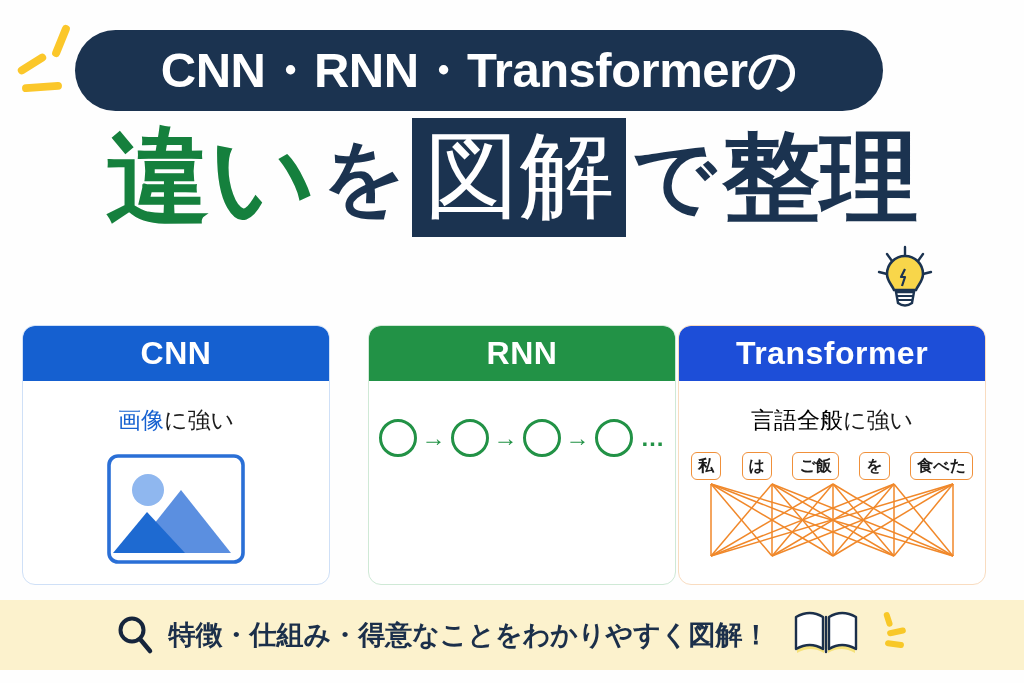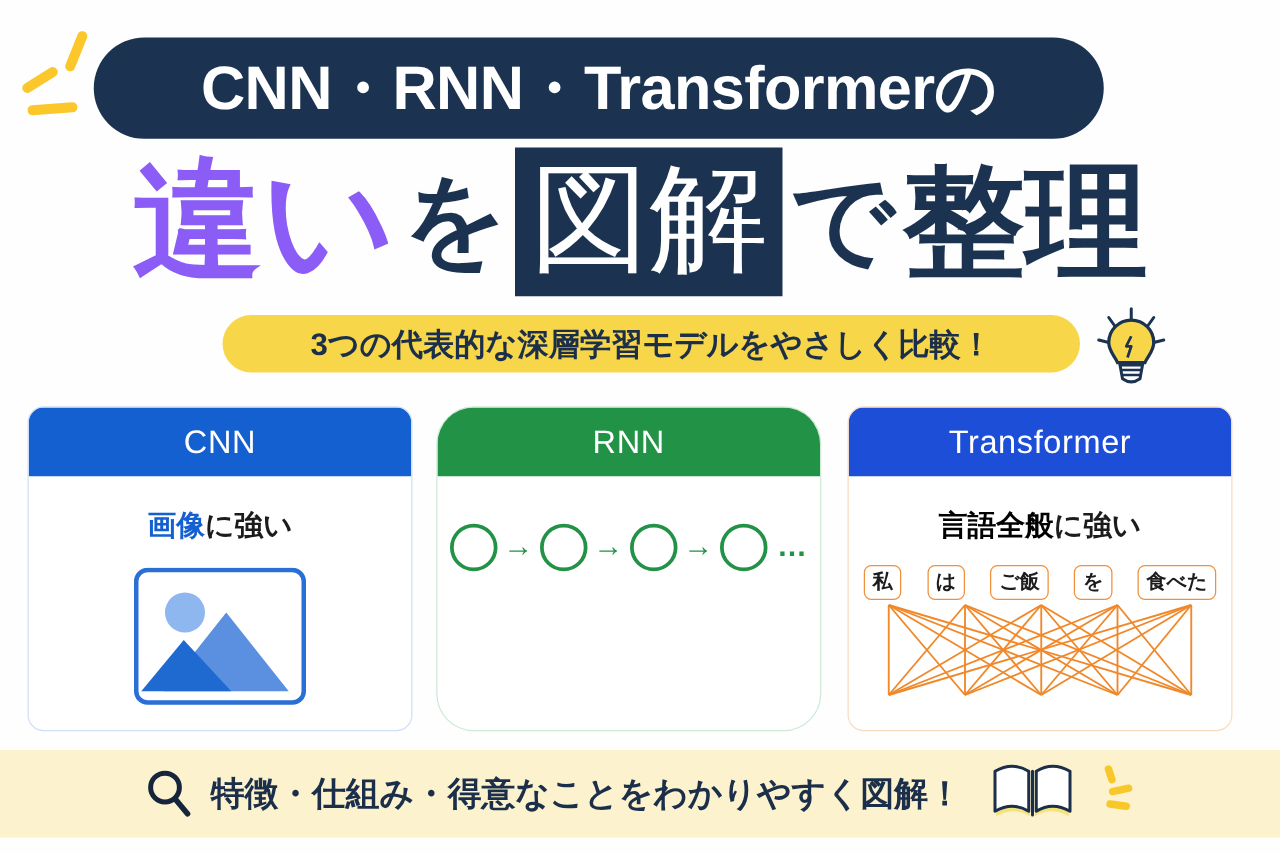--- a/index.html
+++ b/index.html
@@ -57,21 +57,21 @@
     left: 0;
     top: 116px;
     width: 1024px;
     height: 122px;
     display: flex;
     align-items: center;
     justify-content: center;
     gap: 6px;
   }
   .hl-red {
-    color: #8b5cf6;
+    color: #15803d;
     font-size: 104px;
     font-weight: bold;
     line-height: 1;
   }
   .hl-navy {
     color: #1b3350;
     font-size: 82px;
     font-weight: bold;
     line-height: 1;
   }
@@ -128,53 +128,53 @@
     position: absolute;
     top: 0;
     width: 308px;
     height: 260px;
     border-radius: 13px;
     background: #ffffff;
     overflow: hidden;
     border: 1.4px solid #dfe6ee;
   }
   .card.c1 { left: 22px;  border-color: #cfe0f7; }
-  .card.c2 { left: 349px; border-color: #cfe9d6; border-radius: 30px; }
+  .card.c2 { left: 368px; border-color: #cfe9d6; }
   .card.c3 { left: 678px; border-color: #f9dcc0; }
 
   .card-header {
     height: 55px;
     display: flex;
     align-items: center;
     justify-content: center;
     border-radius: 11px 11px 0 0;
   }
   .card.c1 .card-header { background: #1560d0; }
   .card.c2 .card-header { background: #229246; }
   .card.c3 .card-header { background: #1d4ed8; }
 
   .card-header-title {
     color: #ffffff;
-    font-size: 26px;
-    font-weight: normal;
+    font-size: 32px;
+    font-weight: bold;
     letter-spacing: 0.5px;
   }
 
   .card-body {
     height: 203px;
     position: relative;
     display: flex;
     flex-direction: column;
     align-items: center;
   }
 
   .card-caption {
     margin-top: 24px;
     font-size: 23px;
-    font-weight: bold;
+    font-weight: normal;
     color: #1c1c1c;
     white-space: nowrap;
   }
   .cap-accent-blue   { color: #1560d0; }
   .cap-accent-green  { color: #229246; }
   .cap-accent-orange { color: #000000; }
 
   
   .pic-icon { margin-top: 18px; }
 
@@ -268,23 +268,20 @@
   </div>
 
   <div class="headline">
     <span class="hl-red">違い</span>
     <span class="hl-navy">を</span>
     <span class="hl-box">図解</span>
     <span class="hl-navy">で</span>
     <span class="hl-big-navy">整理</span>
   </div>
 
-  <div class="sub-pill">
-    <span class="sub-pill-text">3つの代表的な深層学習モデルをやさしく比較！</span>
-  </div>
 
   <svg class="bulb" viewBox="0 0 62 68">
     <g stroke="#1b3350" stroke-width="2.4" stroke-linecap="round" fill="none">
       <line x1="31" y1="4" x2="31" y2="12"></line>
       <line x1="13" y1="11" x2="18" y2="18"></line>
       <line x1="49" y1="11" x2="44" y2="18"></line>
       <line x1="5" y1="29" x2="13" y2="31"></line>
       <line x1="57" y1="29" x2="49" y2="31"></line>
     </g>
     <path d="M31 13 C41 13 49 21 49 31 C49 38 44 42 42 47 L20 47 C18 42 13 38 13 31 C13 21 21 13 31 13 Z" fill="#f8d64a" stroke="#1b3350" stroke-width="2.6"></path>

